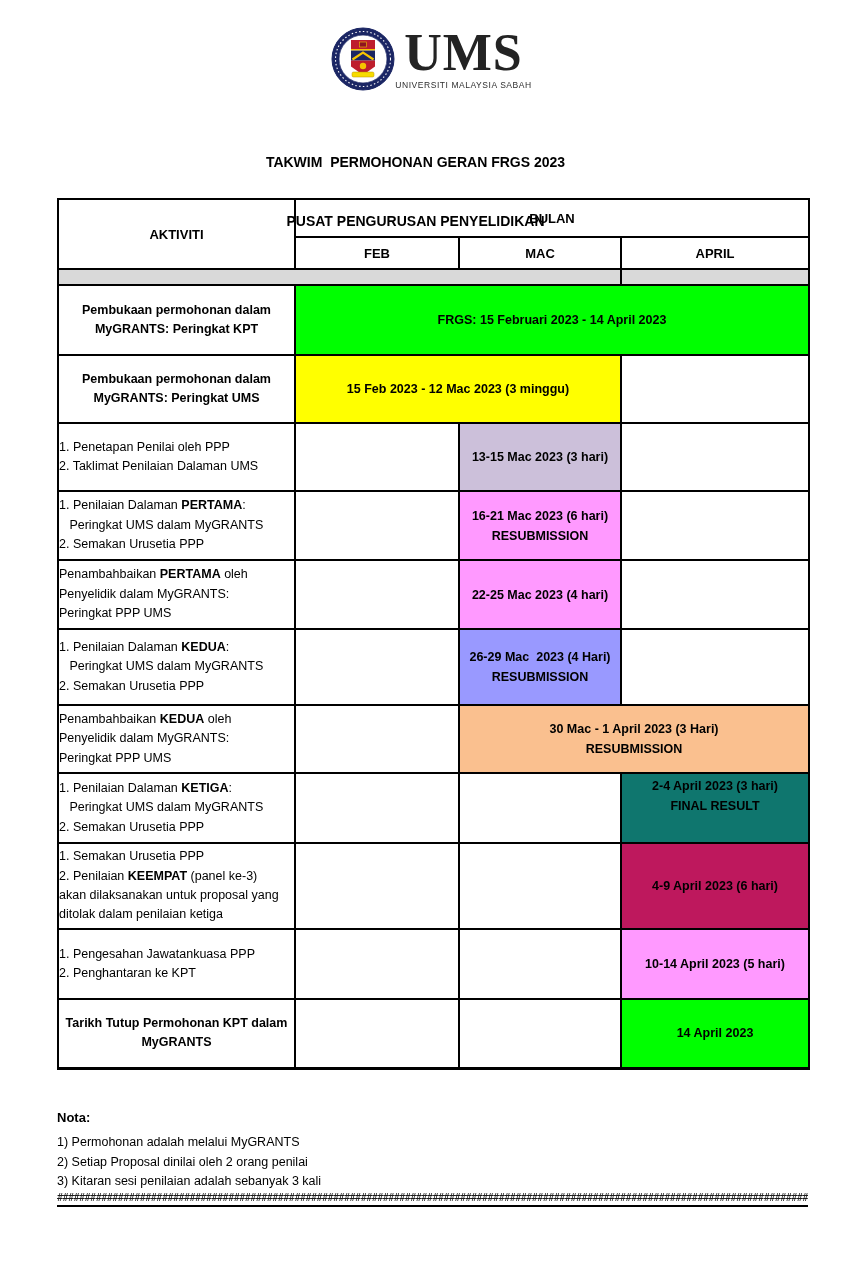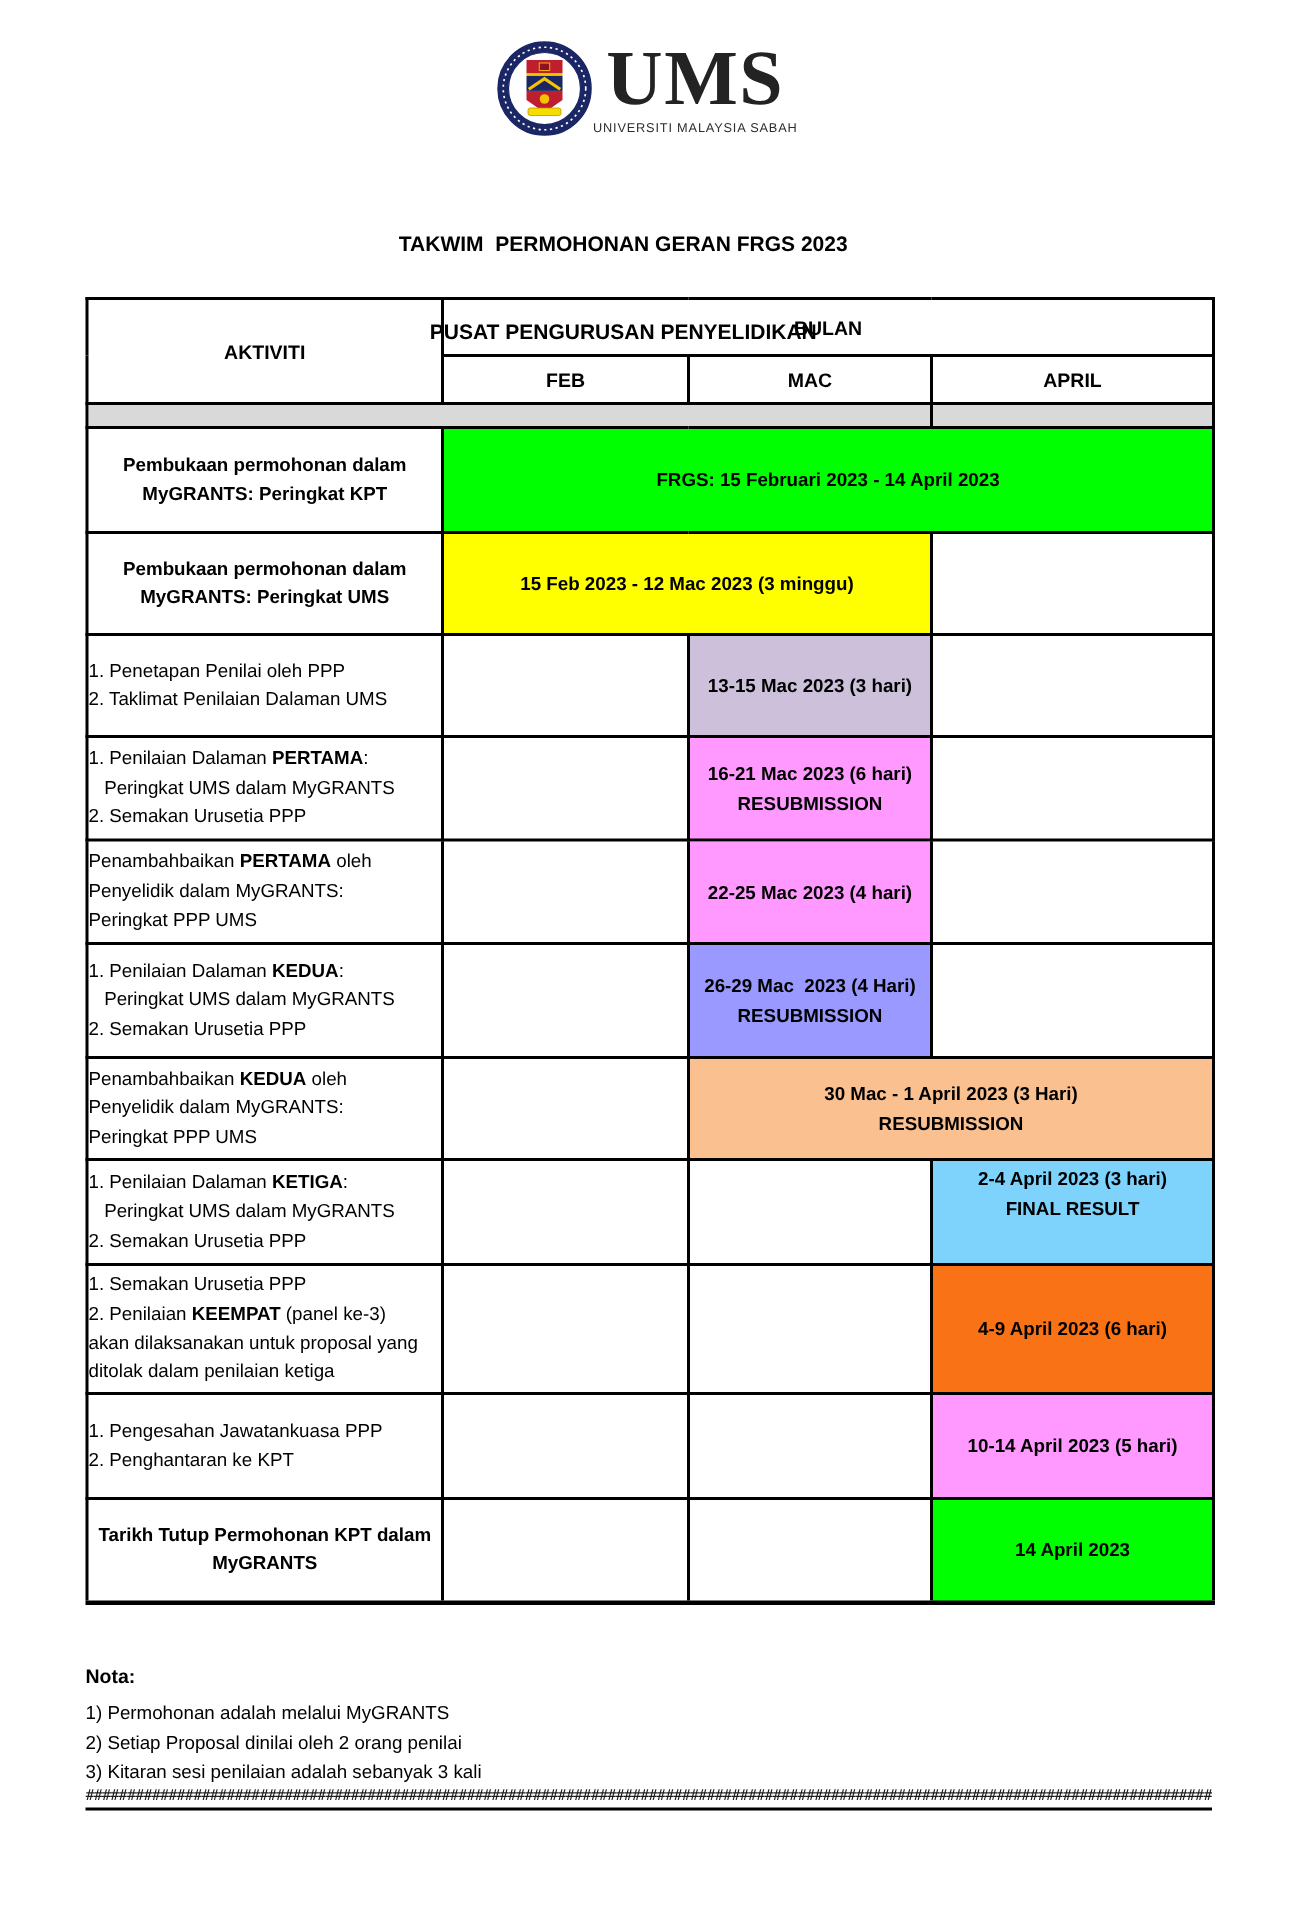--- a/index.html
+++ b/index.html
@@ -153,32 +153,32 @@
         <td class="cell" colspan="2" style="background-color: rgb(250, 192, 143);">30 Mac - 1 April 2023 (3 Hari)
 RESUBMISSION</td>
       </tr>
 
       <tr style="height:70px">
         <td class="act">1. Penilaian Dalaman <b>KETIGA</b>:
    Peringkat UMS dalam MyGRANTS
 2. Semakan Urusetia PPP</td>
         <td></td>
         <td></td>
-        <td class="cell top" style="background-color: #7dd3fc;">2-4 April 2023 (3 hari)
+        <td class="cell top" style="background-color: #0f766e;">2-4 April 2023 (3 hari)
 FINAL RESULT</td>
       </tr>
 
       <tr style="height:86px">
         <td class="act">1. Semakan Urusetia PPP
 2. Penilaian <b>KEEMPAT</b> (panel ke-3)
 akan dilaksanakan untuk proposal yang
 ditolak dalam penilaian ketiga</td>
         <td></td>
         <td></td>
-        <td class="cell" style="background-color: #f97316;">4-9 April 2023 (6 hari)</td>
+        <td class="cell" style="background-color: #be185d;">4-9 April 2023 (6 hari)</td>
       </tr>
 
       <tr style="height:70px">
         <td class="act">1. Pengesahan Jawatankuasa PPP
 2. Penghantaran ke KPT</td>
         <td></td>
         <td></td>
         <td class="cell" style="background-color: rgb(255, 153, 255);">10-14 April 2023 (5 hari)</td>
       </tr>
 

